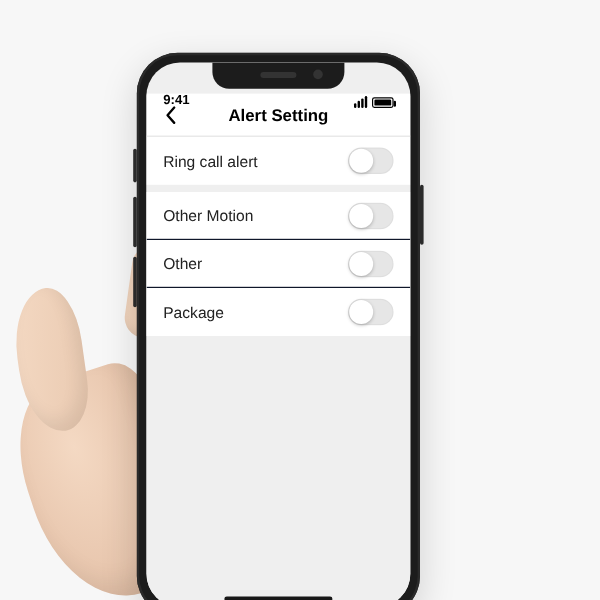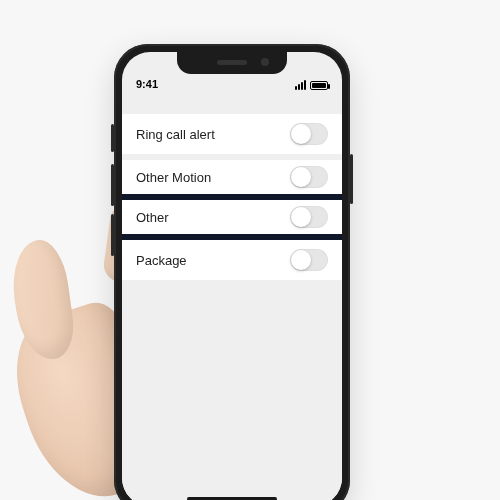--- a/index.html
+++ b/index.html
@@ -182,21 +182,21 @@
     overflow:hidden;
   }
   .group{ margin-top:6px; background:#fff;}
   .group:first-child{margin-top:0;}
   .row{
     display:flex;
     align-items:center;
     justify-content:space-between;
     height:40px;
     padding:0 14px;
-    border-bottom:6px solid #0f172a;
+    border-bottom:1px solid #0f172a;
     background:#fff;
   }
   .row:last-child{border-bottom:none;gap:39px;}
   .row-label{
     font-size:13px;
     color:#222;
   }
   .toggle{
     width:38px;height:22px;border-radius:11px;
     position:relative;
@@ -251,20 +251,28 @@
               <i></i>
               <i></i>
               <i></i>
             </span>
           <span class="battery">
               <i></i>
             </span>
         </div>
       </div>
 
+      <div class="nav-bar">
+        <div class="back">
+          <svg viewBox="0 0 12 20">
+            <polyline points="10,2 3,10 10,18" fill="none" stroke="#000" stroke-width="2.4" stroke-linecap="round" stroke-linejoin="round"></polyline>
+          </svg>
+        </div>
+        <div class="nav-title">Alert Setting</div>
+      </div>
 
       <div class="content">
 
         <div class="group">
           <div class="row">
             <span class="row-label">Ring call alert</span>
             <div class="toggle">
                 <div class="knob"></div>
               </div>
           </div>

